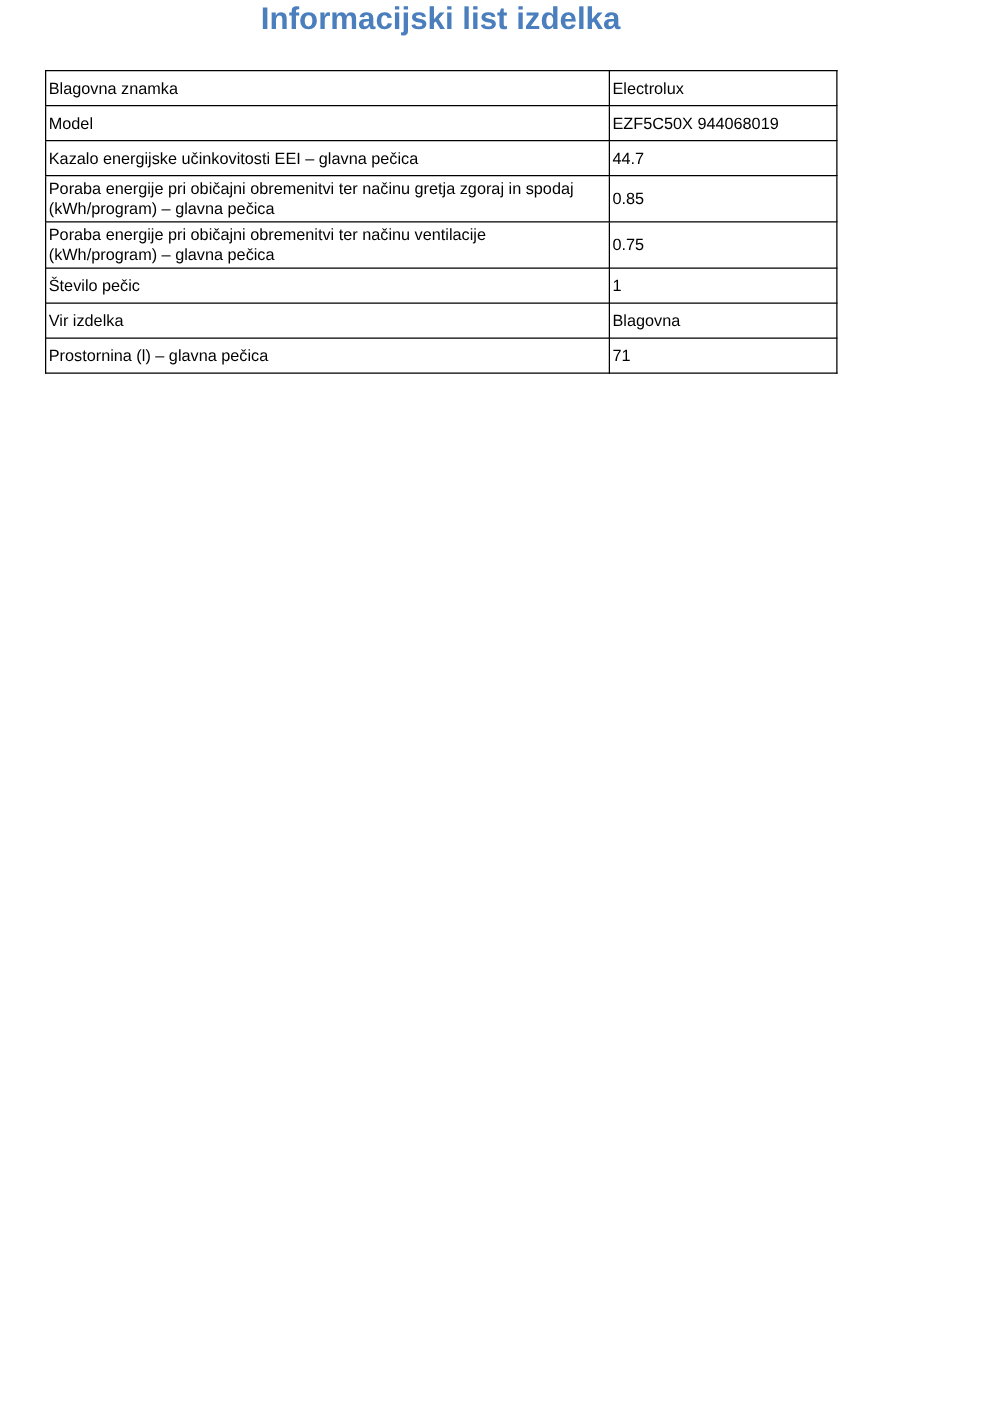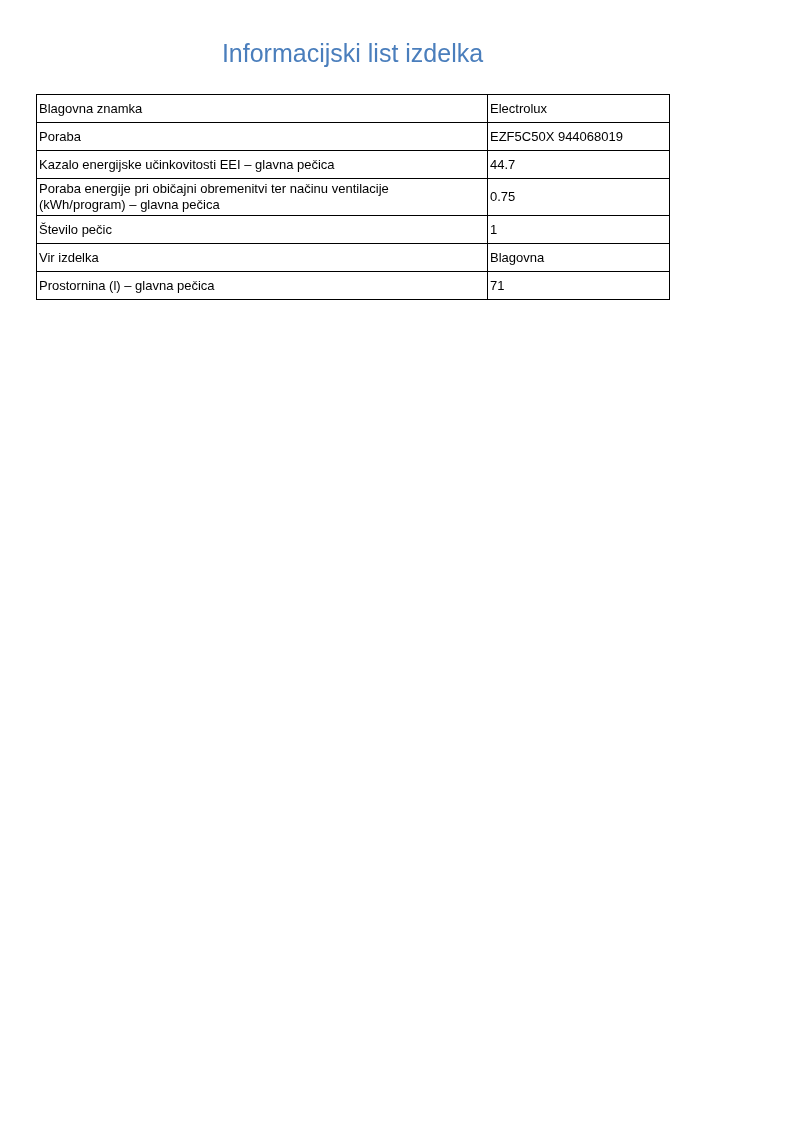--- a/index.html
+++ b/index.html
@@ -17,25 +17,24 @@
     width: 794px;
     height: 1123px;
     background: #ffffff;
   }
   .content {
     margin-left: 36px;
     width: 633px;
   }
   .title {
     margin: 0;
-    padding-top: 38px;
     width: 633px;
     text-align: center;
     font-family: "Liberation Sans", sans-serif;
-    font-weight: normal;
+    font-weight: bold;
     font-size: 25px;
     line-height: 30px;
     letter-spacing: 0px;
   }
   table.fiche {
     border-collapse: collapse;
     margin-top: 26px;
     width: 633px;
     table-layout: fixed;
   }
@@ -57,30 +56,34 @@
   <div class="content">
     <h1 class="title" style="color: rgb(74, 126, 188);">Informacijski list izdelka</h1>
     <table class="fiche">
       <tbody>
   <tr>
     <td class="label-cell">Blagovna znamka</td>
     <td class="value-cell">Electrolux</td>
   </tr>
 
   <tr>
-    <td class="label-cell">Poraba</td>
+    <td class="label-cell">Model</td>
     <td class="value-cell">EZF5C50X 944068019</td>
   </tr>
 
   <tr>
     <td class="label-cell">Kazalo energijske učinkovitosti EEI – glavna pečica</td>
     <td class="value-cell">44.7</td>
   </tr>
 
 
+  <tr>
+    <td class="label-cell">Poraba energije pri običajni obremenitvi ter načinu gretja zgoraj in spodaj (kWh/program) – glavna pečica</td>
+    <td class="value-cell">0.85</td>
+  </tr>
 
   <tr>
     <td class="label-cell">Poraba energije pri običajni obremenitvi ter načinu ventilacije (kWh/program) – glavna pečica</td>
     <td class="value-cell">0.75</td>
   </tr>
 
   <tr>
     <td class="label-cell">Število pečic</td>
     <td class="value-cell">1</td>
   </tr>

